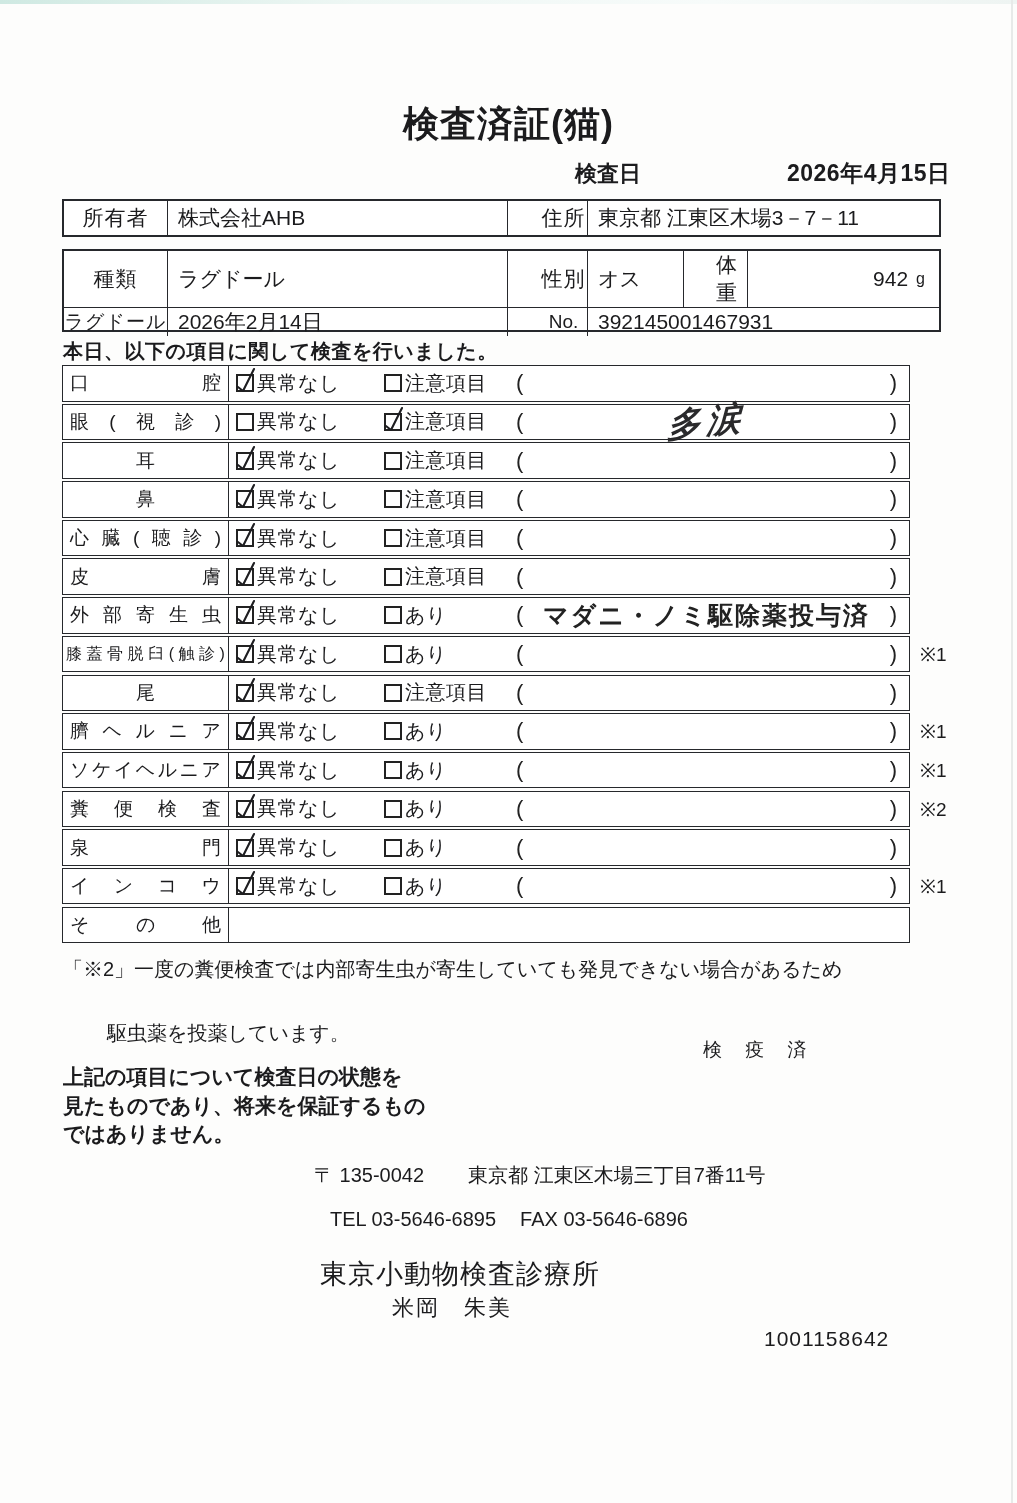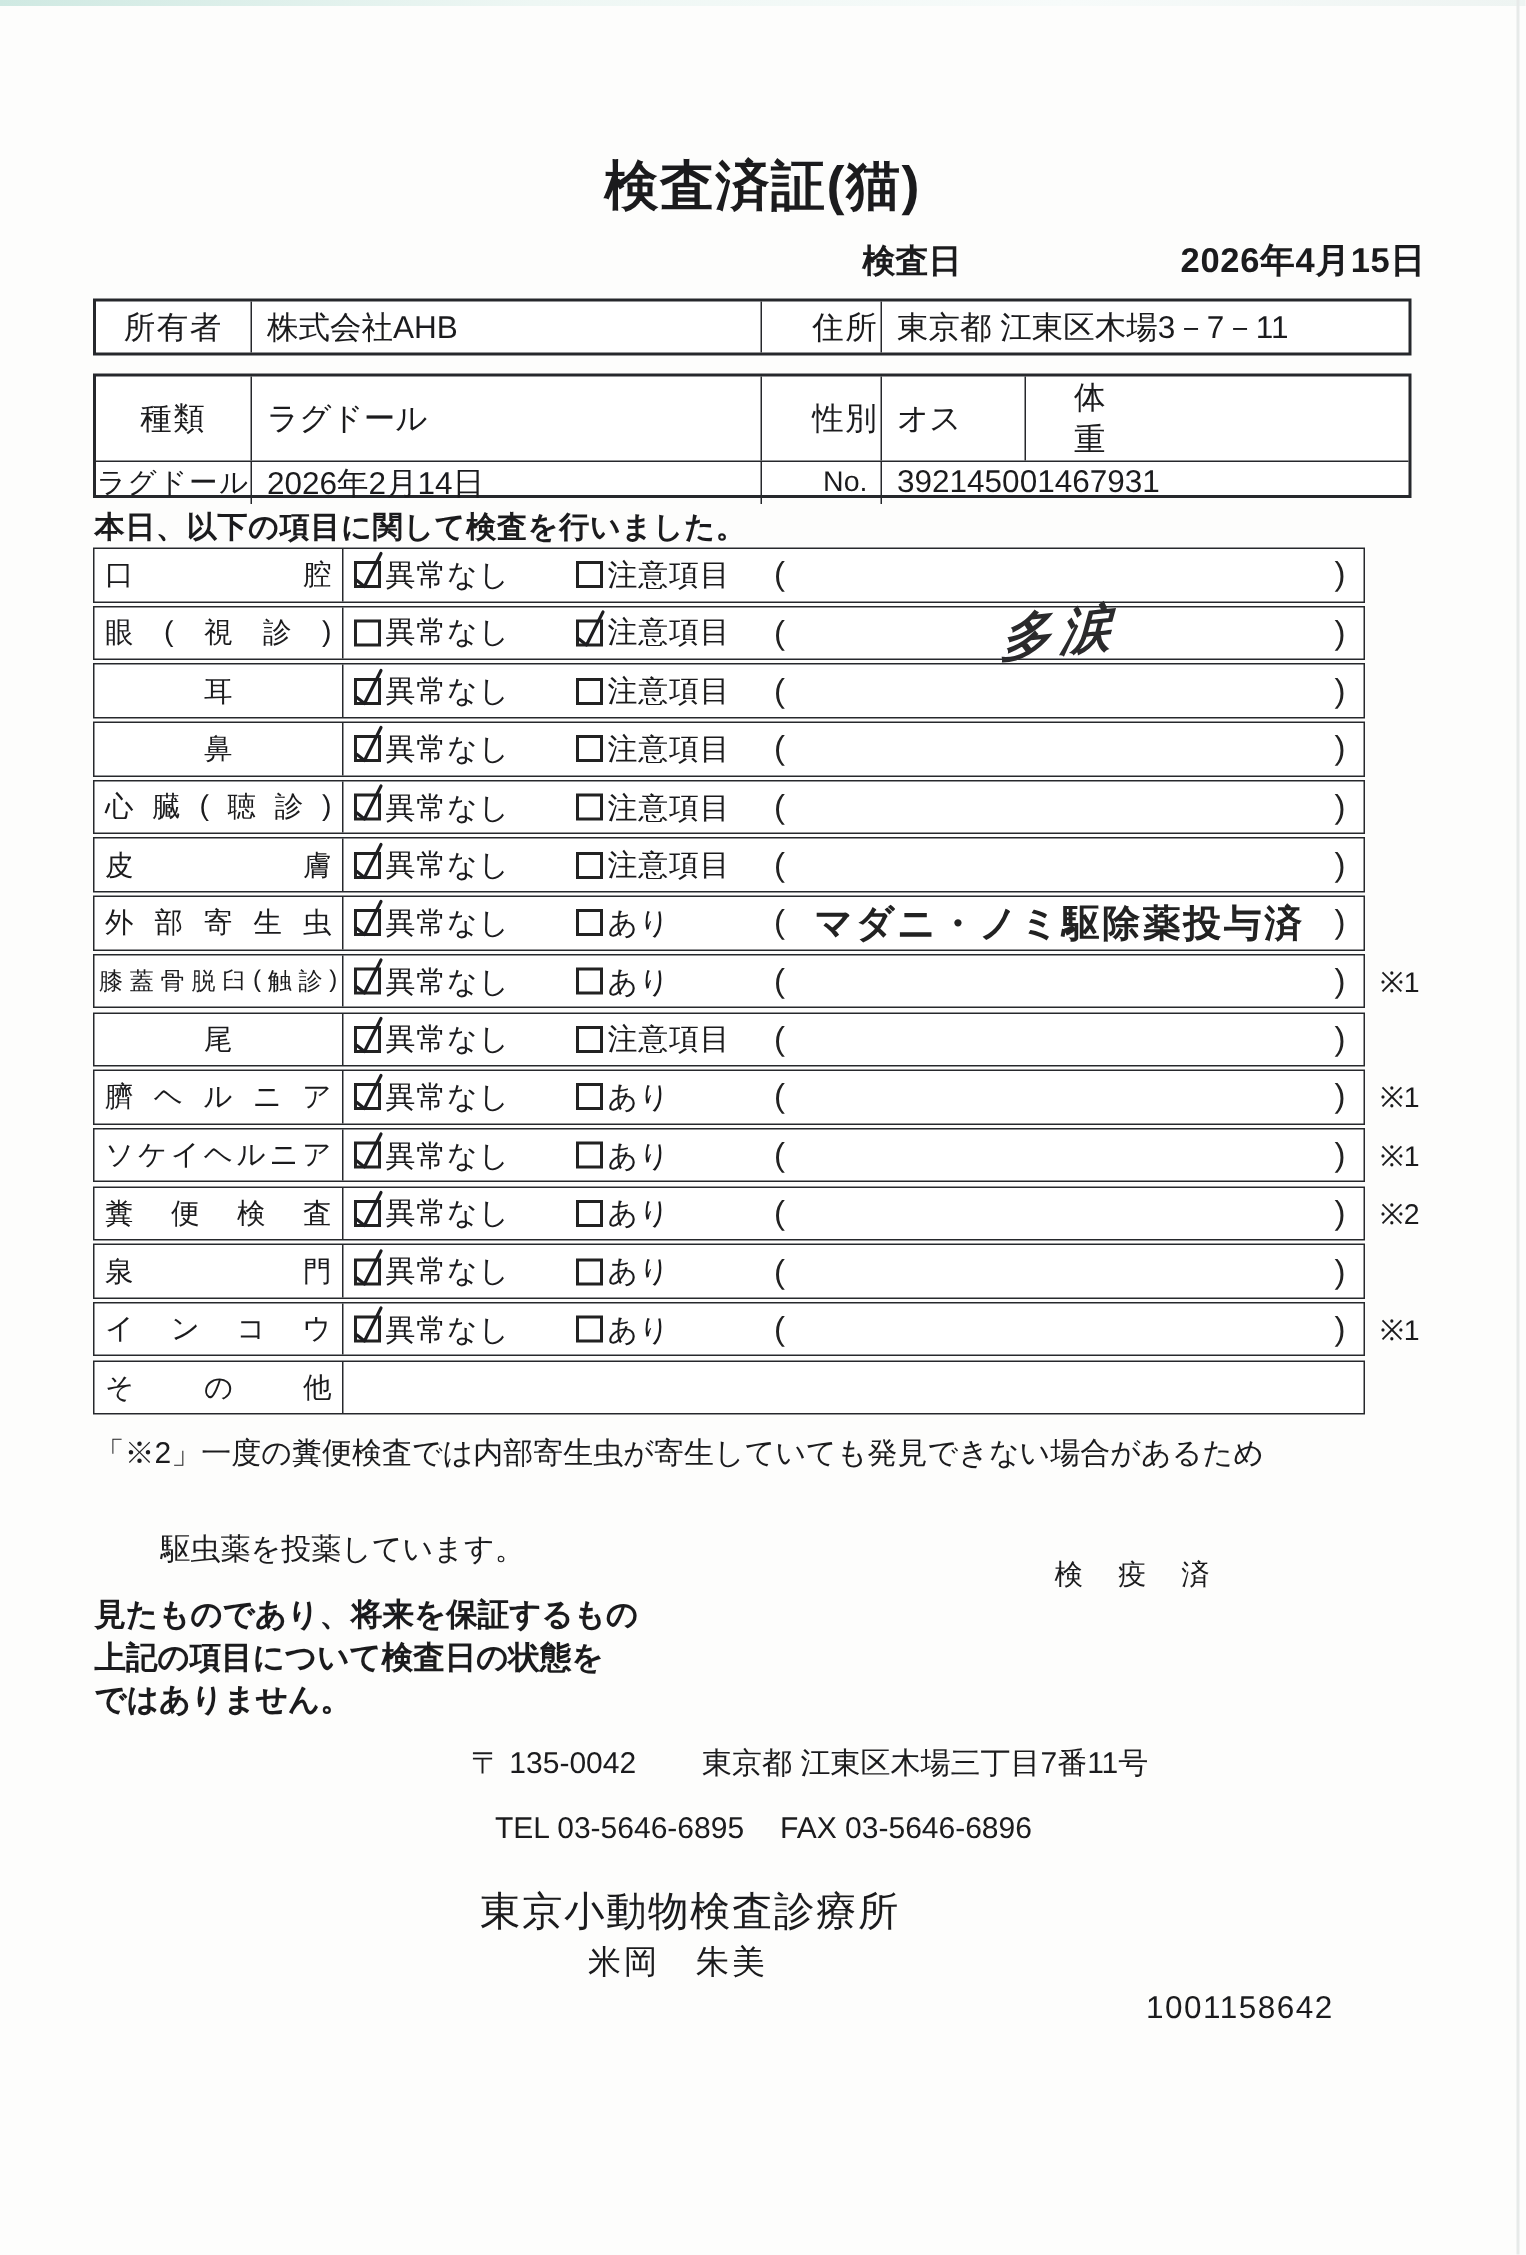--- a/index.html
+++ b/index.html
@@ -97,20 +97,24 @@
   <div class="cell val w-rest vline">東京都 江東区木場3－7－11</div>
 </div>
 
 <div class="abs tbl animal-tbl">
   <div class="animal-row">
     <div class="cell lab w-lab1">種類</div>
     <div class="cell val w-val1 vline">ラグドール</div>
     <div class="cell lab w-lab2 vline">性別</div>
     <div class="cell val w-sex vline">オス</div>
     <div class="cell lab w-wlab vline">体重</div>
+    <div class="cell w-rest vline weight-val">
+      <span>942</span>
+      <span class="unit">g</span>
+    </div>
   </div>
   <div class="animal-row">
     <div class="cell lab w-lab1" style="font-size:19px;">ラグドール</div>
     <div class="cell val w-val1 vline">2026年2月14日</div>
     <div class="cell lab w-lab2 vline" style="font-size:19px;letter-spacing:0;">No.</div>
     <div class="cell val w-rest vline">392145001467931</div>
   </div>
 </div>
 
 <div class="abs intro">本日、以下の項目に関して検査を行いました。</div>
@@ -591,22 +595,22 @@
     <span class="rnote"></span>
   </div>
 </div>
 
 <div class="abs notes">
   <div>「※2」一度の糞便検査では内部寄生虫が寄生していても発見できない場合があるため</div>
   <div class="indent">駆虫薬を投薬しています。</div>
 </div>
 
 <div class="abs disclaimer">
+  <div>上記の項目について検査日の状態を</div>
   <div>見たものであり、将来を保証するもの</div>
-  <div>上記の項目について検査日の状態を</div>
   <div>ではありません。</div>
 </div>
 
 <div class="abs stamp">検 疫 済</div>
 
 <div class="abs postal-line">
   <span>〒 135-0042</span><span class="gap"></span><span>東京都 江東区木場三丁目7番11号</span>
 </div>
 <div class="abs tel-line">
   <span>TEL 03-5646-6895</span><span class="gap"></span><span>FAX 03-5646-6896</span>

